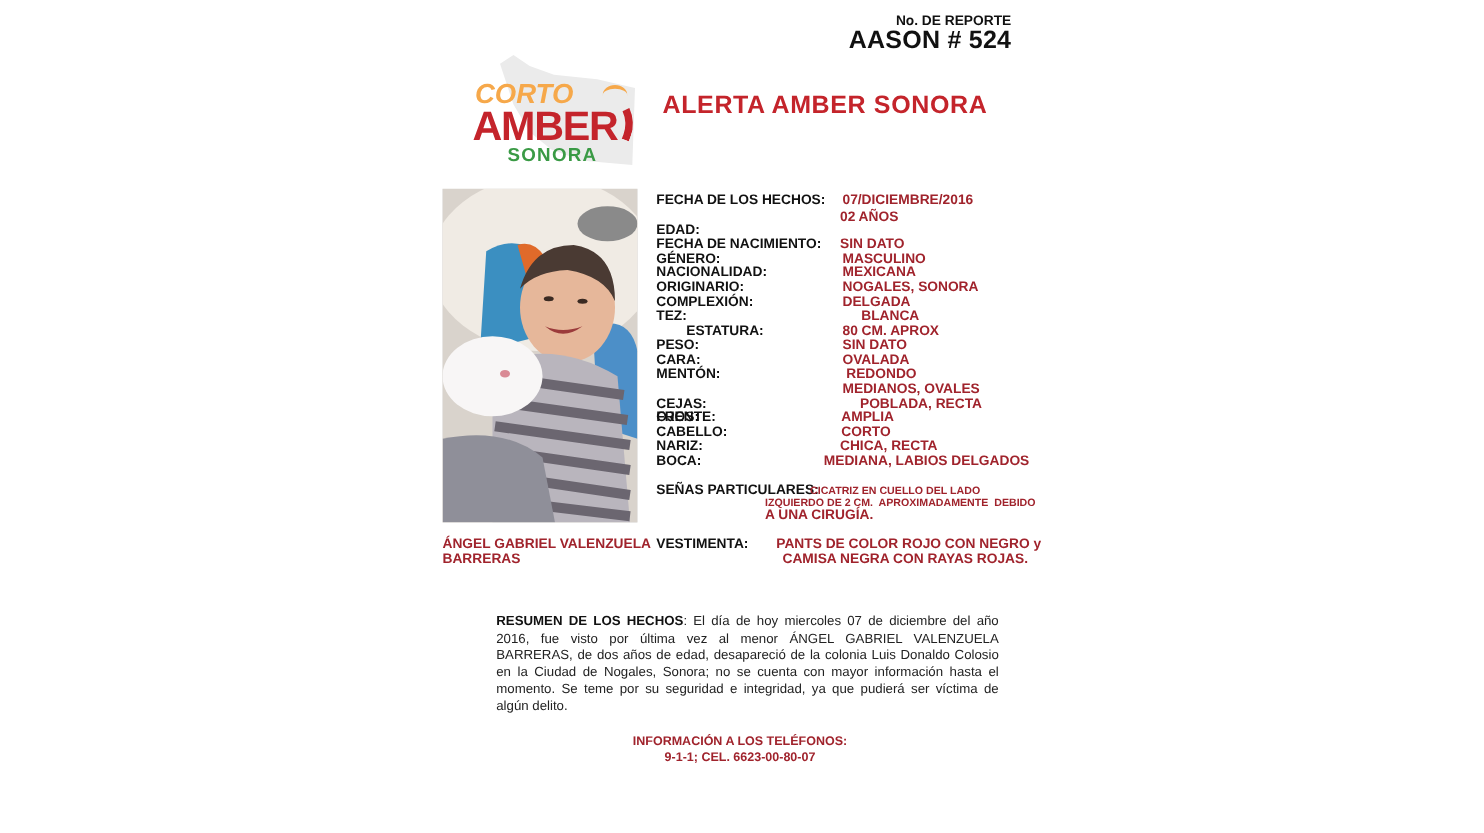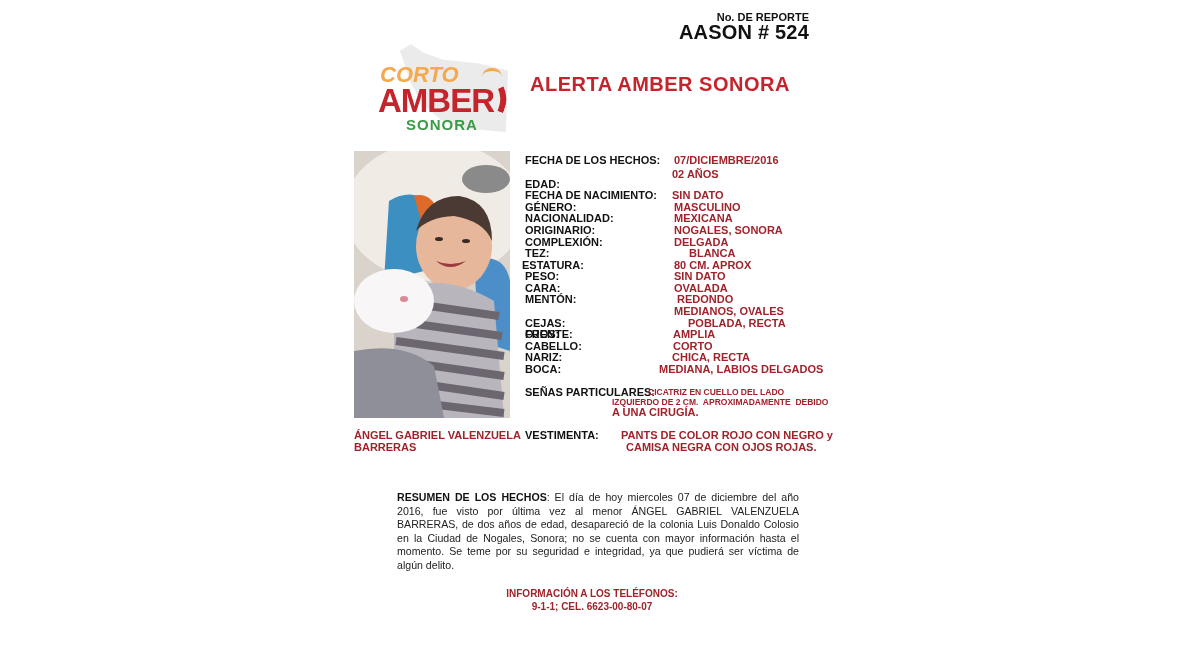--- a/index.html
+++ b/index.html
@@ -84,21 +84,21 @@
 
   <div class="row lbl" style="left:525px; top:224px;">ORIGINARIO:</div>
   <div class="row val" style="left:674px; top:224px;">NOGALES, SONORA</div>
 
   <div class="row lbl" style="left:525px; top:236px;">COMPLEXIÓN:</div>
   <div class="row val" style="left:674px; top:236px;">DELGADA</div>
 
   <div class="row lbl" style="left:525px; top:247px;">TEZ:</div>
   <div class="row val" style="left:674px; top:247px;margin-left:15px;">BLANCA</div>
 
-  <div class="row lbl" style="left:522px; top:259px;text-align:right;">ESTATURA:</div>
+  <div class="row lbl" style="left:549px; top:259px;text-align:right;">ESTATURA:</div>
   <div class="row val" style="left:674px; top:259px;">80 CM. APROX</div>
 
   <div class="row lbl" style="left:525px; top:270px;">PESO:</div>
   <div class="row val" style="left:674px; top:270px;">SIN DATO</div>
 
   <div class="row lbl" style="left:525px; top:282px;">CARA:</div>
   <div class="row val" style="left:674px; top:282px;">OVALADA</div>
 
   <div class="row lbl" style="left:525px; top:293px;">MENTÓN:</div>
   <div class="row val" style="left:677px; top:293px;">REDONDO</div>
@@ -122,20 +122,20 @@
   <div class="row val" style="left:659px; top:363px;">MEDIANA, LABIOS DELGADOS</div>
 </div>
 
 <div class="row lbl" style="left:525px; top:386px;">SEÑAS PARTICULARES:</div>
 <div class="row val" style="left:648px; top:387px; font-size:8.5px; height:10px; line-height:10px;">CICATRIZ EN CUELLO DEL LADO</div>
 <div class="row val" style="left:612px; top:397px; font-size:8.5px; height:10px; line-height:10px; white-space:pre;">IZQUIERDO DE 2 CM.  APROXIMADAMENTE  DEBIDO</div>
 <div class="row val" style="left:612px; top:407px; font-size:11px; height:10px; line-height:10px;">A UNA CIRUGÍA.</div>
 
 <div class="row lbl" style="left:525px; top:429px;">VESTIMENTA:</div>
 <div class="row val" style="left:621px; top:429px;">PANTS DE COLOR ROJO CON NEGRO y</div>
-<div class="row val" style="left:626px; top:441px;">CAMISA NEGRA CON OJOS ROJAS.</div>
+<div class="row val" style="left:626px; top:441px;">CAMISA NEGRA CON RAYAS ROJAS.</div>
 
 <div class="abs summary"><b>RESUMEN DE LOS HECHOS</b><span>: El día de hoy miercoles 07 de diciembre del año 2016, fue visto por última vez al menor ÁNGEL GABRIEL VALENZUELA BARRERAS, de dos años de edad,  desapareció de la colonia Luis Donaldo Colosio en la Ciudad de Nogales, Sonora; no se cuenta con mayor información hasta el momento. Se teme por su seguridad e integridad, ya que pudierá ser víctima de algún delito.</span></div>
 
 <div class="abs contact">
   <div>INFORMACIÓN A LOS TELÉFONOS:</div>
   <div>9-1-1; CEL. 6623-00-80-07</div>
 </div>
 
 </body></html>

